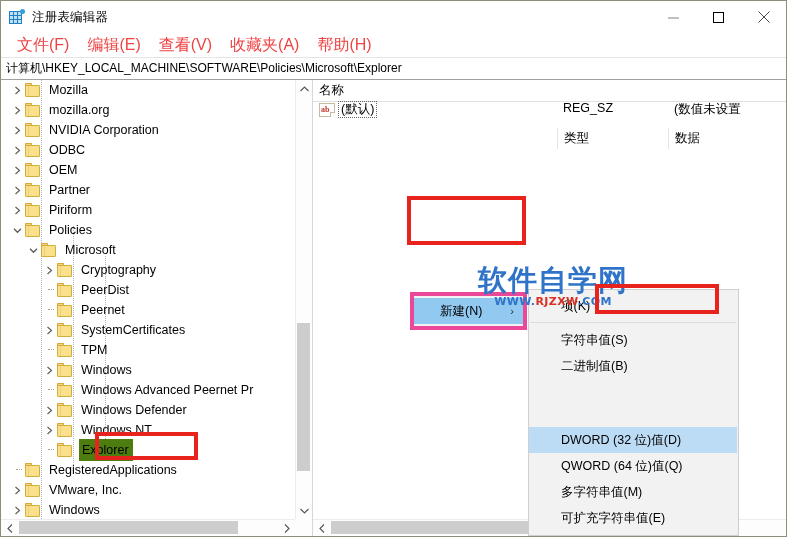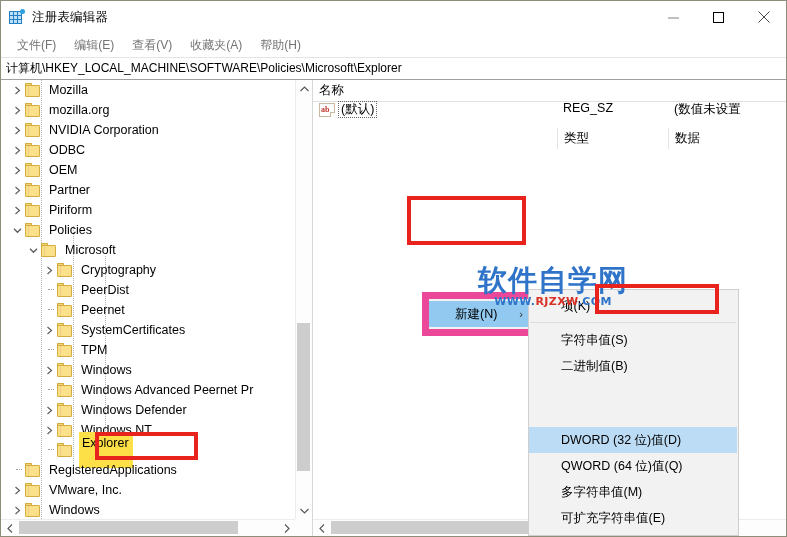--- a/index.html
+++ b/index.html
@@ -87,22 +87,22 @@
     height: 23px;
     min-height: 23px;
     display: flex;
     align-items: center;
     padding-left: 7px;
     background: #ffffff;
     border-bottom: 1px solid #e5e5e5;
   }
   .menu-item {
     padding: 2px 9px 3px 9px;
-    font-size: 12px;
-    color: #737373;
+    font-size: 16px;
+    color: #ef4444;
     white-space: nowrap;
     line-height: 16px;
   }
 
   
   #addressbar {
     height: 22px;
     min-height: 22px;
     background: #ffffff;
     display: flex;
@@ -199,22 +199,22 @@
     width: 1px; height: 100%;
     background: #ecd084;
   }
   .tlabel {
     font-size: 12.5px;
     color: #000;
     line-height: 20px;
     padding: 0 2px;
   }
   .tnode.selected .tlabel {
-    background: #fde047;
-    padding: 1px 4px 15px 3px;
+    background: #4d7c0f;
+    padding: 1px 4px 1px 3px;
   }
   
   .vguide {
     position: absolute;
     top: 0; bottom: 0;
     width: 0;
     border-left: 1px dotted #b5b5b5;
   }
 
   
@@ -342,25 +342,24 @@
     padding: 0 2px;
     line-height: 15px;
   }
 
   
   #ctx-parent {
     position: absolute;
     left: 409px; top: 212px;
     width: 117px;
     background: #f2f2f2;
-    border: 7px solid #ec4899;
+    border: 4px solid #ec4899;
     box-sizing: border-box;
     padding: 2px 0;
     z-index: 20;
-    margin-left: 12px;
   }
   #ctx-parent .cmi {
     height: 26px;
     display: flex;
     align-items: center;
     background: #91c9f0;
     padding-left: 26px;
     padding-right: 8px;
     font-size: 12.5px;
     color: #000;

